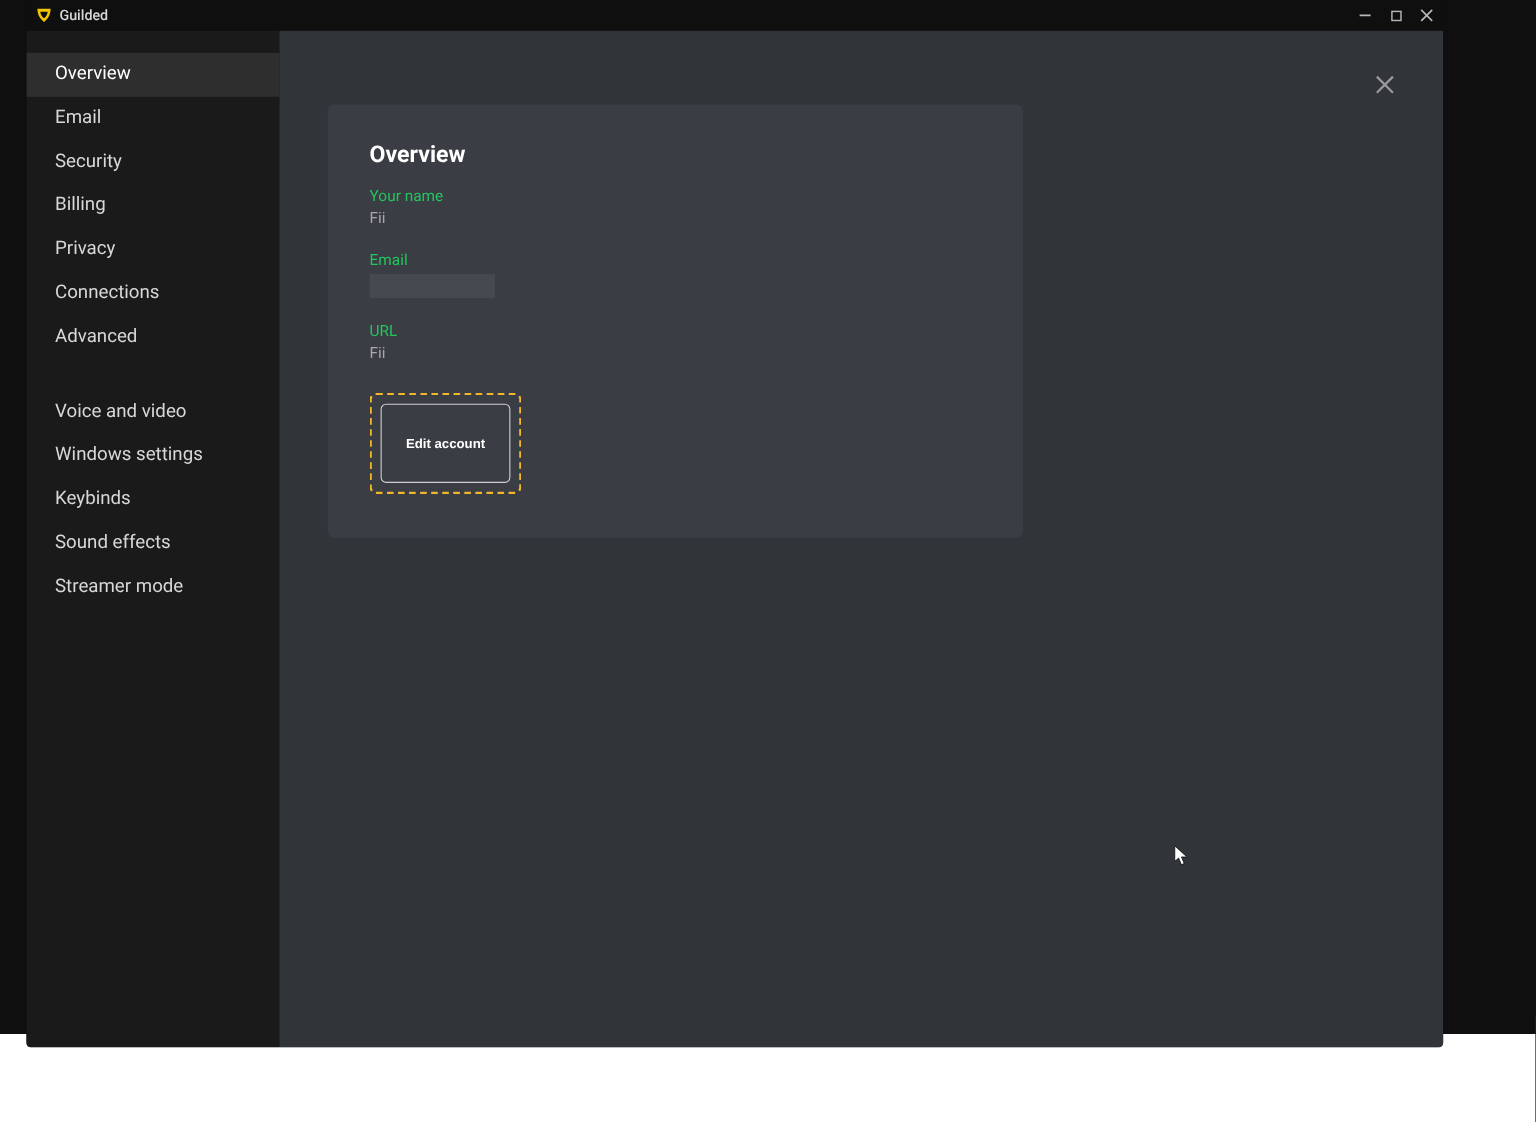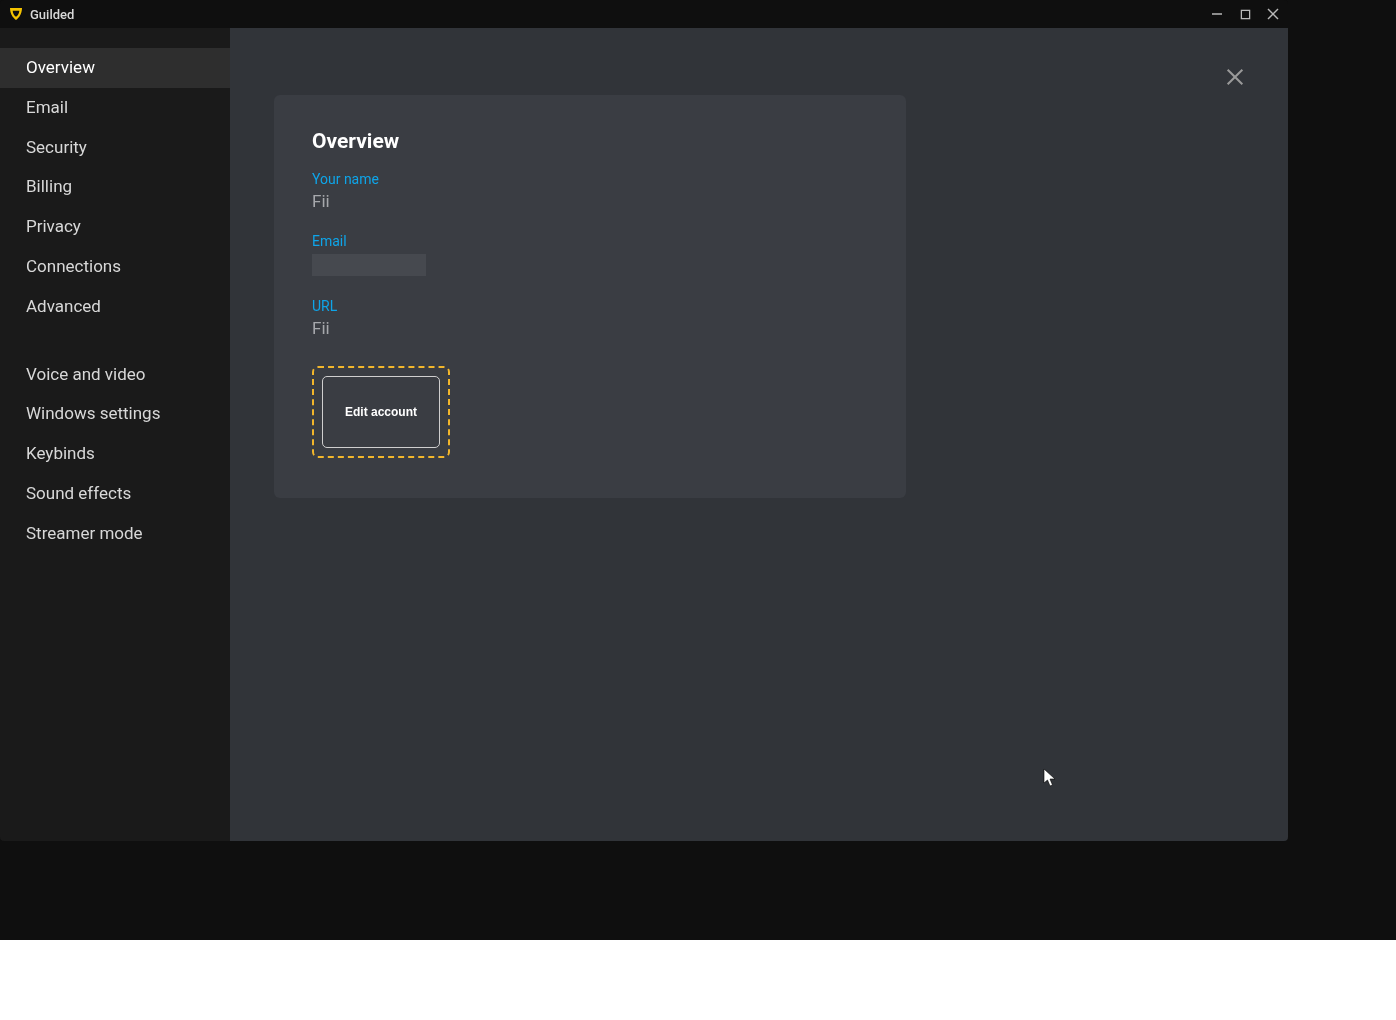--- a/index.html
+++ b/index.html
@@ -20,24 +20,25 @@
       position: absolute;
       bottom: 0;
       left: 0;
       right: 0;
       height: 80px;
       background: #ffffff;
     }
     .app-frame {
       background: #0f0f0f;
       width: 1288px;
-      height: 841px;
+      height: 952px;
       position: relative;
       border-radius: 4px;
       overflow: hidden;
+      margin-left: 24px;
     }
     .titlebar {
       height: 28px;
       display: flex;
       align-items: center;
       justify-content: space-between;
       padding: 0 8px;
       background: #0f0f0f;
     }
     .titlebar-left {
@@ -130,25 +131,25 @@
       font-size: 21px;
       font-weight: 700;
       color: #ffffff;
       margin-bottom: 18px;
     }
     .field-group {
       margin-bottom: 22px;
     }
     .field-label {
       font-size: 14px;
-      color: #0ea5e9;
+      color: #22c55e;
       margin-bottom: 4px;
     }
     .field-value {
-      font-size: 17px;
+      font-size: 14px;
       color: #a6a8ac;
     }
     .redacted {
       display: inline-block;
       width: 114px;
       height: 22px;
       background: #46494f;
       vertical-align: middle;
     }
     .edit-button-wrap {

